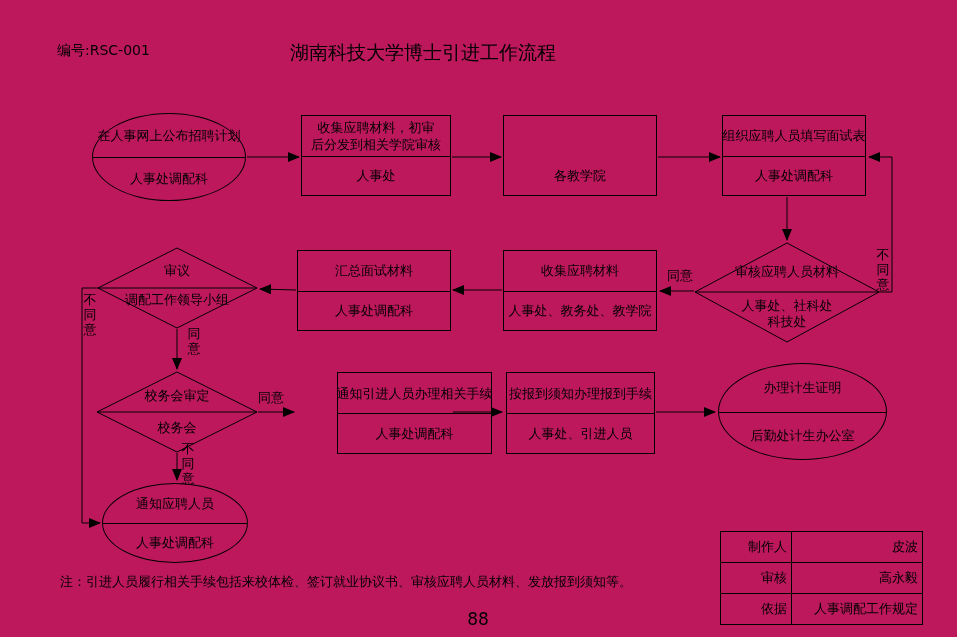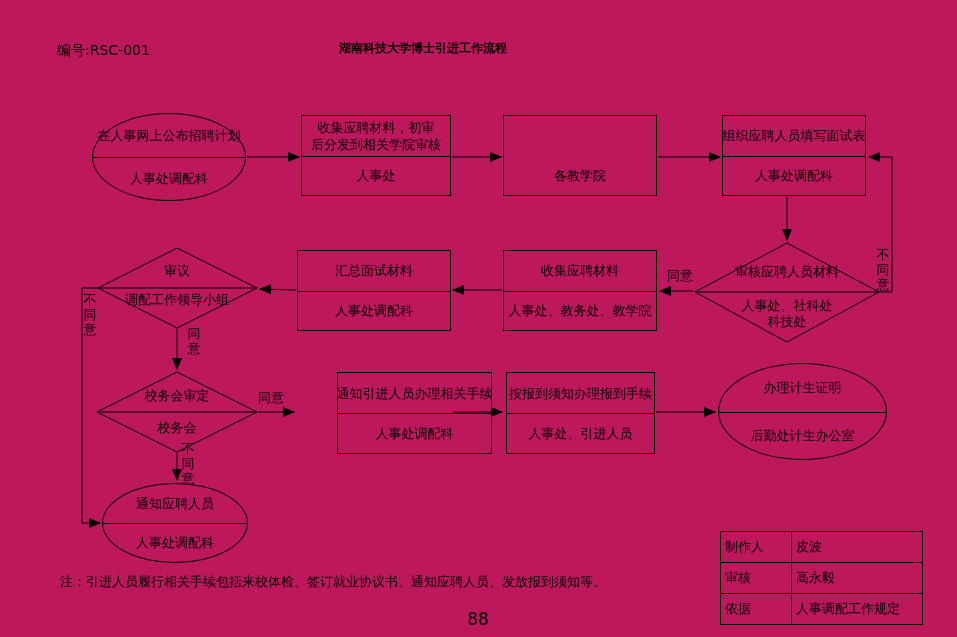--- a/index.html
+++ b/index.html
@@ -3,39 +3,39 @@
 <meta charset="utf-8">
 <style>
   html,body { margin:0; padding:0; background:#fff; }
   .page {
     position:relative; width:957px; height:637px; background:#be185d;
     font-family:"DejaVu Sans","Liberation Sans",sans-serif;
     color:#000; font-size:13px; overflow:hidden;
   }
   .doc-number { position:absolute; left:57px; top:42px; font-size:14px; }
   .page-title { position:absolute; left:423px; top:40px; transform:translateX(-50%);
-    font-size:12px; font-weight:bold; white-space:nowrap; }
+    font-size:19px; font-weight:normal; white-space:nowrap; }
   svg.diagram { position:absolute; left:0; top:0; z-index:0; }
   .node { position:absolute; box-sizing:border-box; z-index:1; background:transparent; }
   .rect { border:1px solid #000; }
   .ellipse { border:1px solid #000; border-radius:50%; }
   .half { position:absolute; left:0; right:0; display:flex; align-items:center; justify-content:center; }
   .half.top { top:0; height:50%; border-bottom:1px solid #000; }
   .half.bot { top:50%; height:50%; }
   .txt { white-space:pre; text-align:center; line-height:17px; }
   .dlabel { position:absolute; z-index:2; transform:translate(-50%,-50%);
     white-space:pre; text-align:center; line-height:16px; }
   .hlabel { position:absolute; z-index:2; transform:translate(-50%,-50%); white-space:nowrap; }
   .vlabel { position:absolute; z-index:2; transform:translate(-50%,-50%);
     width:14px; word-break:break-all; line-height:15px; text-align:center; }
   .note { position:absolute; left:60px; top:573px; font-size:13px; }
   .page-number { position:absolute; left:478px; top:609px; transform:translateX(-50%); font-size:17px; }
   table.info { position:absolute; left:720px; top:531px; z-index:1;
     border-collapse:collapse; table-layout:fixed; font-size:13px; }
-  table.info td { border:1px solid #000; height:30px; text-align:left; vertical-align:middle; padding:0 4px; }
+  table.info td { border:1px solid #000; height:30px; text-align:right; vertical-align:middle; padding:0 4px; }
   td.c1 { width:62px; } td.c2 { width:122px; }
 </style>
 </head>
 <body>
 
 <div class="page">
 
   <div class="doc-number">编号:RSC-001</div>
   <div class="page-title">湖南科技大学博士引进工作流程</div>
 
@@ -177,16 +177,16 @@
         <td class="c1">审核</td>
         <td class="c2">高永毅</td>
       </tr>
       <tr>
         <td class="c1">依据</td>
         <td class="c2">人事调配工作规定</td>
       </tr>
     </tbody>
   </table>
 
-  <div class="note">注：引进人员履行相关手续包括来校体检、签订就业协议书、通知应聘人员、发放报到须知等。</div>
+  <div class="note">注：引进人员履行相关手续包括来校体检、签订就业协议书、审核应聘人员材料、发放报到须知等。</div>
   <div class="page-number">88</div>
 
 </div>
 
 </body></html>

